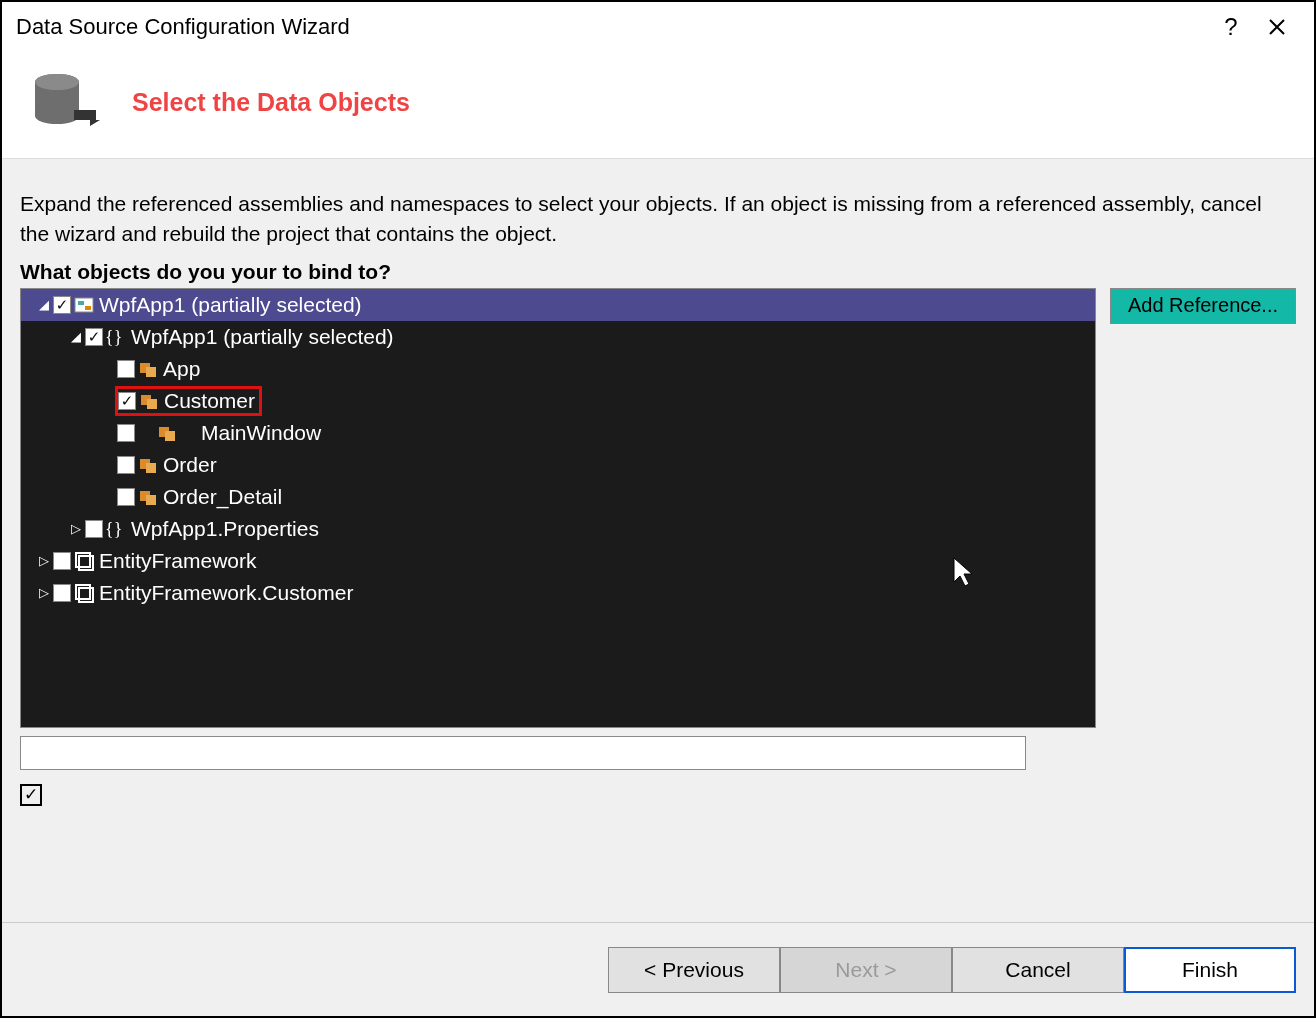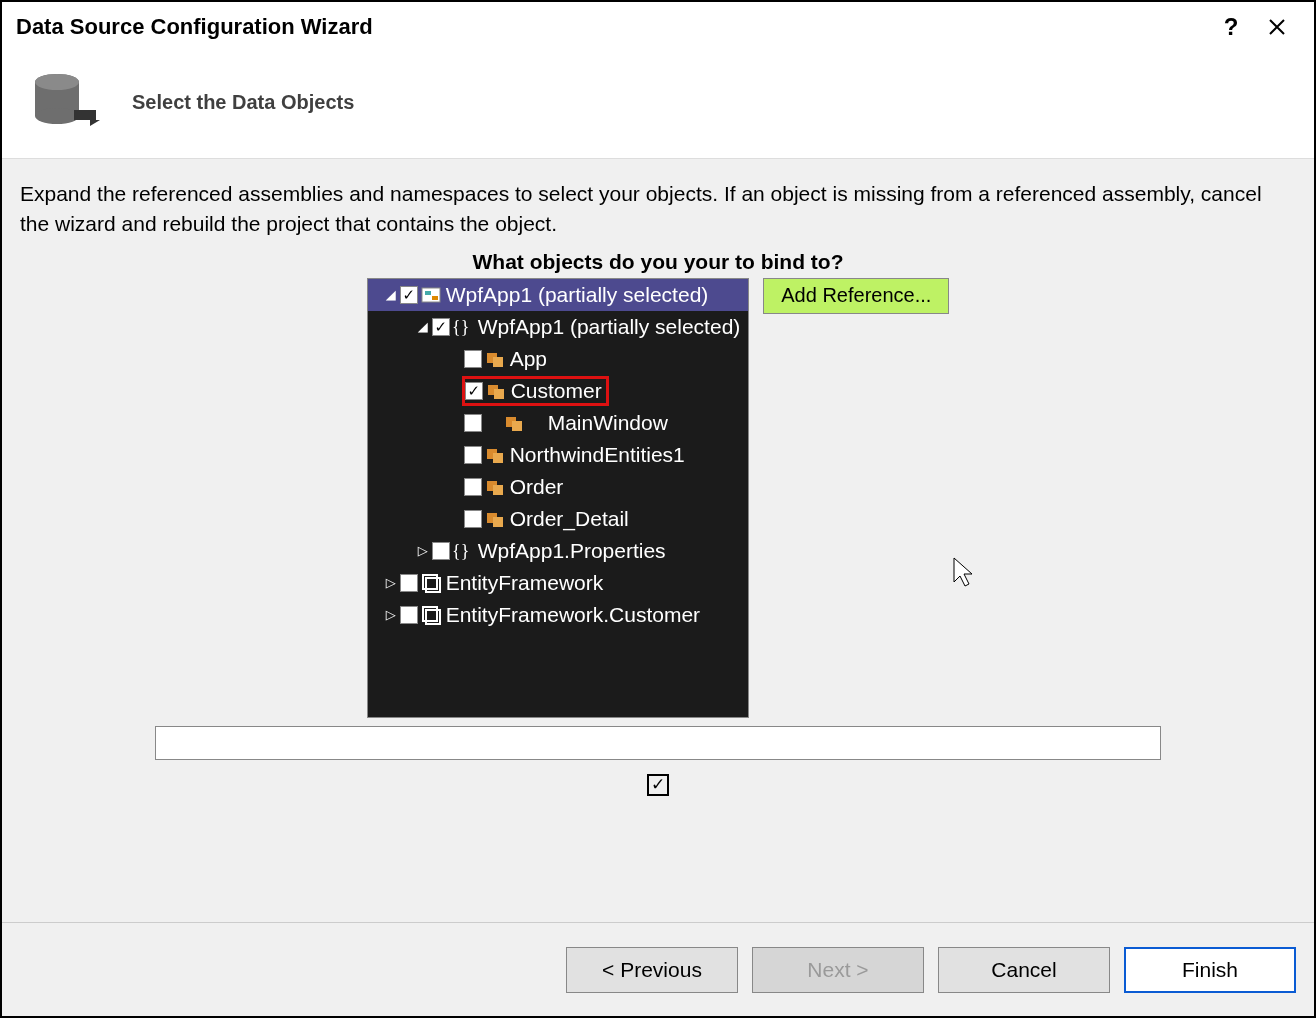--- a/index.html
+++ b/index.html
@@ -17,21 +17,20 @@
     height: 1018px;
     display: flex;
     flex-direction: column;
     background: #fff;
   }
   .titlebar {
     display: flex;
     align-items: center;
     height: 50px;
     padding: 0 14px;
-    font-weight: bold;
   }
   .titlebar-title {
     font-size: 22px;
     color: #000;
     flex: 1;
   }
   .titlebar-btn {
     width: 46px;
     height: 46px;
     display: flex;
@@ -48,32 +47,31 @@
     gap: 28px;
   }
   .header-icon {
     width: 74px;
     height: 64px;
     display: flex;
     align-items: center;
     justify-content: center;
   }
   .header-title {
-    font-size: 20px;
+    font-size: 25px;
     font-weight: 700;
-    color: #404040;
+    color: #ef4444;
   }
   .content {
     flex: 1;
     background: #f0f0f0;
-    padding: 20px 18px 0 18px;
+    padding: 30px 18px 0 18px;
     border-top: 1px solid #ddd;
     display: flex;
     flex-direction: column;
-    align-items: center;
   }
   .instructions {
     font-size: 21px;
     color: #000;
     line-height: 1.45;
     margin-bottom: 10px;
   }
   .question {
     font-size: 21px;
     font-weight: 700;
@@ -140,21 +138,21 @@
     border: 3px solid #d11;
     padding: 0 4px 0 0;
     margin-left: -2px;
     display: inline-flex;
     align-items: center;
     height: 30px;
   }
   .add-ref-btn {
     width: 186px;
     height: 36px;
-    background: #bef264;
+    background: #14b8a6;
     border: 1px solid #888;
     font-size: 20px;
     cursor: pointer;
     text-align: center;
   }
   .selected-bar {
     margin-top: 8px;
     height: 34px;
     border: 1px solid #888;
     background: #fff;
@@ -177,21 +175,20 @@
     font-size: 17px;
     cursor: pointer;
   }
   .footer {
     height: 94px;
     border-top: 1px solid #ccc;
     background: #f0f0f0;
     display: flex;
     align-items: center;
     justify-content: flex-end;
-    gap: 14px;
     padding: 0 18px;
   }
   .wiz-btn {
     width: 172px;
     height: 46px;
     font-size: 21px;
     border: 1px solid #888;
     background: #e1e1e1;
     cursor: pointer;
   }
@@ -319,34 +316,20 @@
             <span class="indent" style="width: 78px;"></span>
             <span class="expander none"></span>
             <span style="display: inline-flex; align-items: center;">
               <span class="chk"></span>
               <span class="node-icon">
                 <svg width="22" height="22" viewBox="0 0 22 22">
                   <rect x="3" y="5" width="10" height="10" fill="#d98b2e"></rect>
                   <rect x="9" y="9" width="10" height="10" fill="#e9a94e"></rect>
                 </svg>
               </span>
-              <span>NorthwindEntities1</span>
-            </span>
-          </div>
-          <div class="tree-row">
-            <span class="indent" style="width: 78px;"></span>
-            <span class="expander none"></span>
-            <span style="display: inline-flex; align-items: center;">
-              <span class="chk"></span>
-              <span class="node-icon">
-                <svg width="22" height="22" viewBox="0 0 22 22">
-                  <rect x="3" y="5" width="10" height="10" fill="#d98b2e"></rect>
-                  <rect x="9" y="9" width="10" height="10" fill="#e9a94e"></rect>
-                </svg>
-              </span>
               <span>Order</span>
             </span>
           </div>
           <div class="tree-row">
             <span class="indent" style="width: 78px;"></span>
             <span class="expander none"></span>
             <span style="display: inline-flex; align-items: center;">
               <span class="chk"></span>
               <span class="node-icon">
                 <svg width="22" height="22" viewBox="0 0 22 22">

